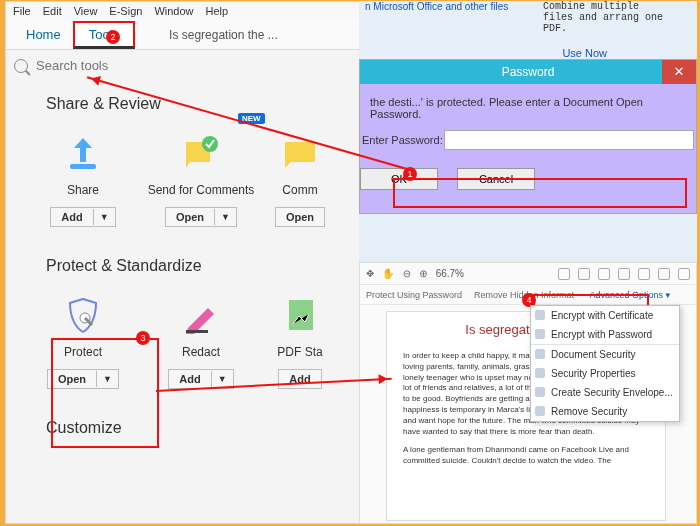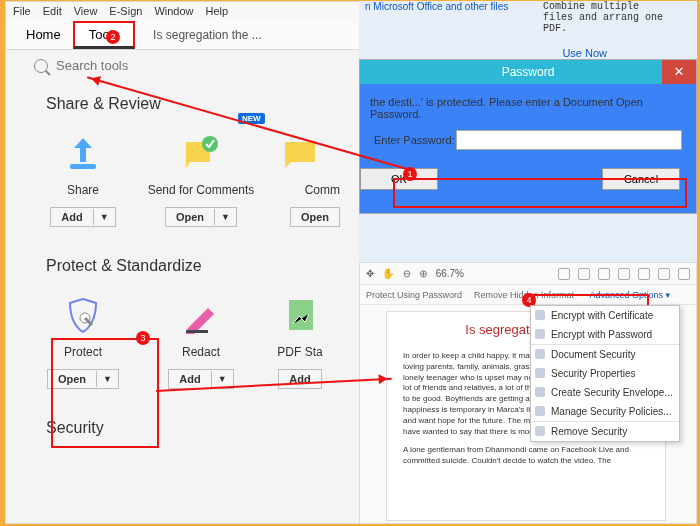--- a/index.html
+++ b/index.html
@@ -2,51 +2,51 @@
 <html><head>
 <meta charset="utf-8">
 <style>
   * { box-sizing: border-box; margin: 0; padding: 0; font-family: "Segoe UI", Arial, sans-serif; }
   body { width: 700px; height: 526px; background: #f5ae3e; position: relative; overflow: hidden; }
   .panel { background: #fff; position: absolute; overflow: hidden; }
   
   #lp { left: 5px; top: 1px; width: 414px; height: 523px; background: #f4f4f4; border: 1px solid #d9d9d9;}
   .menubar { display:flex; gap:12px; font-size:11px; color:#333; padding:3px 7px; background:#f8f8f8;}
   .tabbar { display:flex; align-items:center; font-size:13px; padding:0 8px; border-bottom:1px solid #d9d9d9; height:30px; background:#fafafa;}
-  .tabbar .tab { padding:6px 12px; color:#000000; cursor:pointer;}
+  .tabbar .tab { padding:6px 12px; color:#0369a1; cursor:pointer;}
   .tabbar .tab.active { border:2px solid #e11; background:#fff; border-bottom:3px solid #333; padding:4px 14px;}
-  .tabbar .tabname { color:#555; margin-left:18px; font-size:12px; max-width:120px; white-space:nowrap; overflow:hidden; text-overflow:ellipsis;}
-  .searchrow { display:flex; align-items:center; padding:8px 28px;}
+  .tabbar .tabname { color:#555; margin-left:34px; font-size:12px; max-width:120px; white-space:nowrap; overflow:hidden; text-overflow:ellipsis;}
+  .searchrow { display:flex; align-items:center; padding:8px 8px;}
   .searchrow .mag { width:14px; height:14px; border:1.5px solid #888; border-radius:50%; position:relative; margin-right:8px;}
   .searchrow .mag::after { content:""; position:absolute; width:6px; height:1.5px; background:#888; transform:rotate(45deg); bottom:-2px; right:-4px;}
   .searchrow input { flex:1; border:none; background:transparent; font-size:13px; color:#888; outline:none;}
   .sectlabel { font-size:16px; color:#333; padding:14px 0 4px 40px;}
   .toolrow { display:flex; padding:8px 18px 0 18px;}
   .toolitem { width:118px; text-align:center;}
   .icwrap { height:56px; display:flex; align-items:center; justify-content:center;}
   .icname { font-size:12px; color:#333; margin-top:2px;}
   .btn { display:inline-flex; align-items:center; border:1px solid #bcbcbc; background:#f6f6f6; font-size:11px; color:#333; margin-top:10px;}
   .btn .lab { padding:3px 10px;font-weight:bold;}
   .btn .car { border-left:1px solid #bcbcbc; padding:3px 6px; font-size:9px;}
   .newbadge { position:absolute; background:#0d6ddf; color:#fff; font-size:8px; padding:1px 4px; border-radius:2px; font-weight:bold;}
   .redbox { position:absolute; border:2px solid #e11;}
   .rednum { position:absolute; width:14px; height:14px; border-radius:50%; background:#e11; color:#fff; font-size:9px; display:flex; align-items:center; justify-content:center;}
   
   #pp { left:359px; top:1px; width:338px; height:286px; background:#e6eef7;}
   #pp .toptxt { position:absolute; top:0; left:6px; font-size:10px; color:#1157c7;}
   #pp .rt { position:absolute; top:0; right:24px; font-size:10px; color:#333; width:130px;font-family:Liberation Mono, monospace;}
   #pp .usenow { position:absolute; top:46px; right:90px; color:#1157c7; font-size:11px;}
-  .dlg { position:absolute; left:0; top:58px; width:338px; height:155px; background:#3b82f6; border:1px solid #aaa;}
+  .dlg { position:absolute; left:0; top:58px; width:338px; height:155px; background:#c4b5fd; border:1px solid #aaa;}
   .dlgtitle { height:24px; background:#2cb8d6; color:#fff; text-align:center; line-height:24px; font-size:12px; position:relative;}
   .dlgtitle .x { position:absolute; right:0; top:0; width:34px; height:24px; background:#d0483e; color:#fff; text-align:center; font-size:13px; line-height:24px;}
   .dlgmsg { font-size:11px; color:#333; padding:12px 10px 6px 10px;}
-  .pwrow { display:flex; align-items:center; padding:4px 14px;}
+  .pwrow { display:flex; align-items:center; padding:4px 2px;}
   .pwrow .lab { font-size:11px; color:#333; width:82px;}
   .pwrow input { flex:1; border:1px solid #aaa; height:20px; background:#fff;}
-  .dlgbtns { display:flex; justify-content:space-between; gap:10px; padding:14px 16px 0 0;}
+  .dlgbtns { display:flex; justify-content:flex-start; gap:19px; padding:14px 16px 0 0;}
   .dbtn { width:78px; height:22px; border:1px solid #999; background:#eee; font-size:11px; text-align:center; line-height:20px;}
   
   #ap { left:359px; top:262px; width:338px; height:262px; background:#fafafa; border:1px solid #ddd;}
   #ap .toolbar { height:22px; display:flex; align-items:center; gap:8px; padding:0 6px; font-size:10px; color:#666; border-bottom:1px solid #e6e6e6;}
   #ap .tb-ic { width:12px; height:12px; border:1px solid #aaa; border-radius:2px;}
   #ap .toolbar .zoom { font-size:10px; color:#555;}
   #ap .bar2 { height:20px; border-bottom:1px solid #e6e6e6; font-size:9px; color:#1157c7; display:flex; align-items:center; gap:12px; padding-left:6px; position:relative;}
   #ap .bar2 .grey{ color:#6a6a6a;}
   .menu { position:absolute; right:16px; top:42px; width:150px; background:#fff; border:1px solid #c0c0c0; box-shadow:2px 2px 6px rgba(0,0,0,.2); z-index:5;}
   .menu .mi { font-size:10px; color:#333; padding:4px 4px 4px 20px; position:relative;}
@@ -106,21 +106,21 @@
             <circle cx="30" cy="12" r="8" fill="#57c56a"></circle>
             <path d="M26 12 L29 15 L34 8" stroke="#fff" stroke-width="2" fill="none"></path>
           </svg>
         </div>
       <div class="icname">Send for Comments</div>
       <div class="btn">
           <span class="lab">Open</span>
           <span class="car">▼</span>
         </div>
     </div>
-    <div class="toolitem" style="width:80px;text-align:right;">
+    <div class="toolitem" style="width:80px;">
       <div class="icwrap">
           <svg width="42" height="42">
             <path d="M6 10 L36 10 L36 30 L12 30 L6 36 Z" fill="#f7d34e"></path>
           </svg>
         </div>
       <div class="icname">Comm</div>
       <div class="btn">
           <span class="lab">Open</span>
         </div>
     </div>
@@ -162,21 +162,21 @@
             <path d="M14 30 L20 22 L26 28 L30 20" stroke="#fff"></path>
           </svg>
         </div>
       <div class="icname">PDF Sta</div>
       <div class="btn">
           <span class="lab">Add</span>
         </div>
     </div>
   </div>
 
-  <div class="sectlabel" style="padding-top:30px;">Security</div>
+  <div class="sectlabel" style="padding-top:30px;">Customize</div>
 
   <div class="rednum" style="left:100px; top:28px;">2</div>
   <div class="redbox" style="left:45px; top:336px; width:108px; height:110px;"></div>
   <div class="rednum" style="left:130px; top:329px;">3</div>
 </div>
 
 <div id="pp" class="panel">
   <div class="toptxt">n Microsoft Office and other files</div>
   <div class="rt">Combine multiple files and arrang one PDF.</div>
   <div class="usenow">Use Now</div>
@@ -227,21 +227,20 @@
     <p>In order to keep a child happy, it matters a lot to surround them with loving parents, family, animals, grass, or anything interesting. The lonely teenager who is upset may not be able to say that he wants a lot of friends and relatives, a lot of thrills and a lot of love if he wants to be good. Boyfriends are getting along with girlfriends, but happiness is temporary in Marca's life. People want more people, and want hope for the future. The man who committed suicide may have wanted to say that there is more fear than death.</p>
     <p>A lone gentleman from Dhanmondi came on Facebook Live and committed suicide. Couldn't decide to watch the video. The</p>
   </div>
 
   <div class="menu">
     <div class="mi">Encrypt with Certificate</div>
     <div class="mi sep">Encrypt with Password</div>
     <div class="mi">Document Security</div>
     <div class="mi">Security Properties</div>
     <div class="mi">Create Security Envelope...</div>
-    <div class="mi sep">Manage Security Policies...</div>
     <div class="mi">Remove Security</div>
   </div>
 </div>
 
 <div class="redbox" style="left:533px; top:294px; width:116px; height:13px;"></div>
 <div class="rednum" style="left:522px; top:293px;">4</div>
 <div class="redbox" style="left:533px; top:395px; width:134px; height:15px;"></div>
 
 <div class="arrow" style="left:414px; top:170px; width:340px; transform:rotate(196deg);"></div>
 <div class="arrow" style="left:156px; top:390px; width:236px; transform:rotate(-3deg);"></div>

